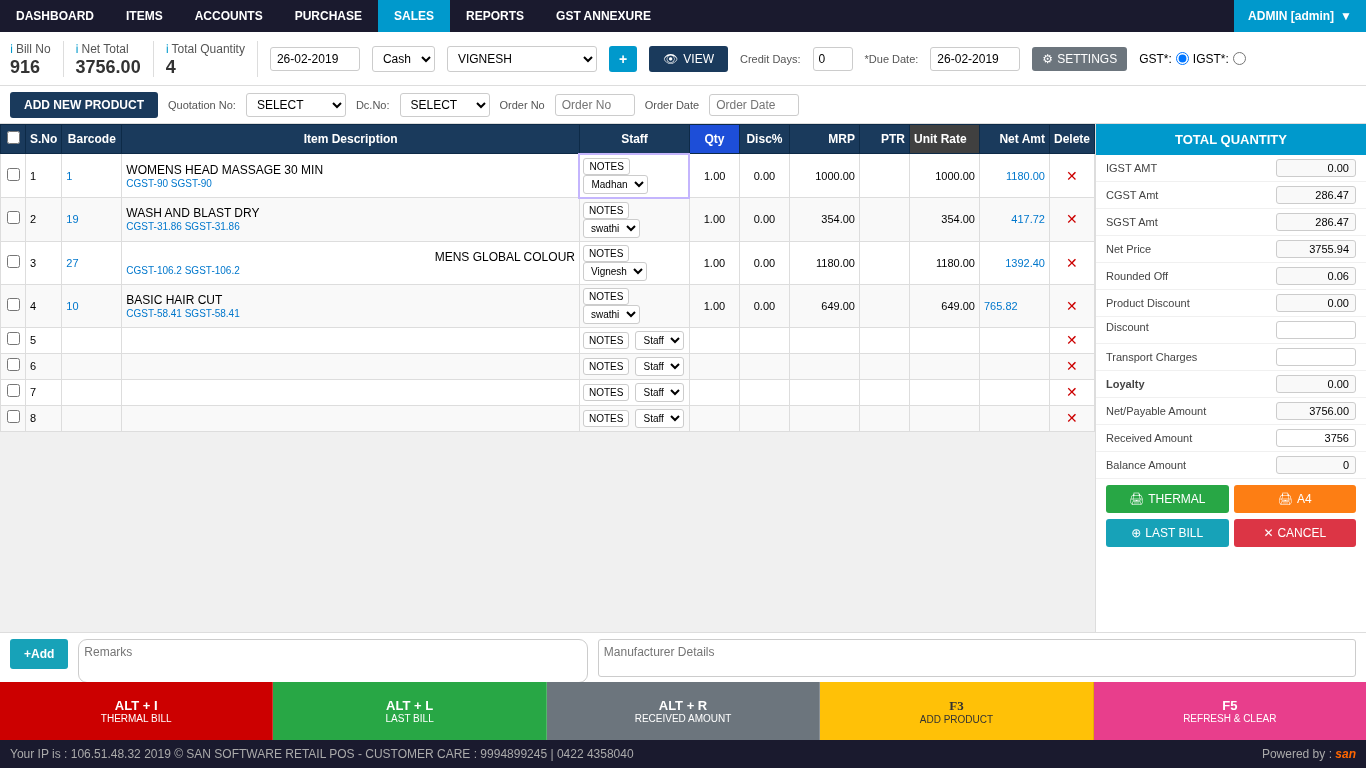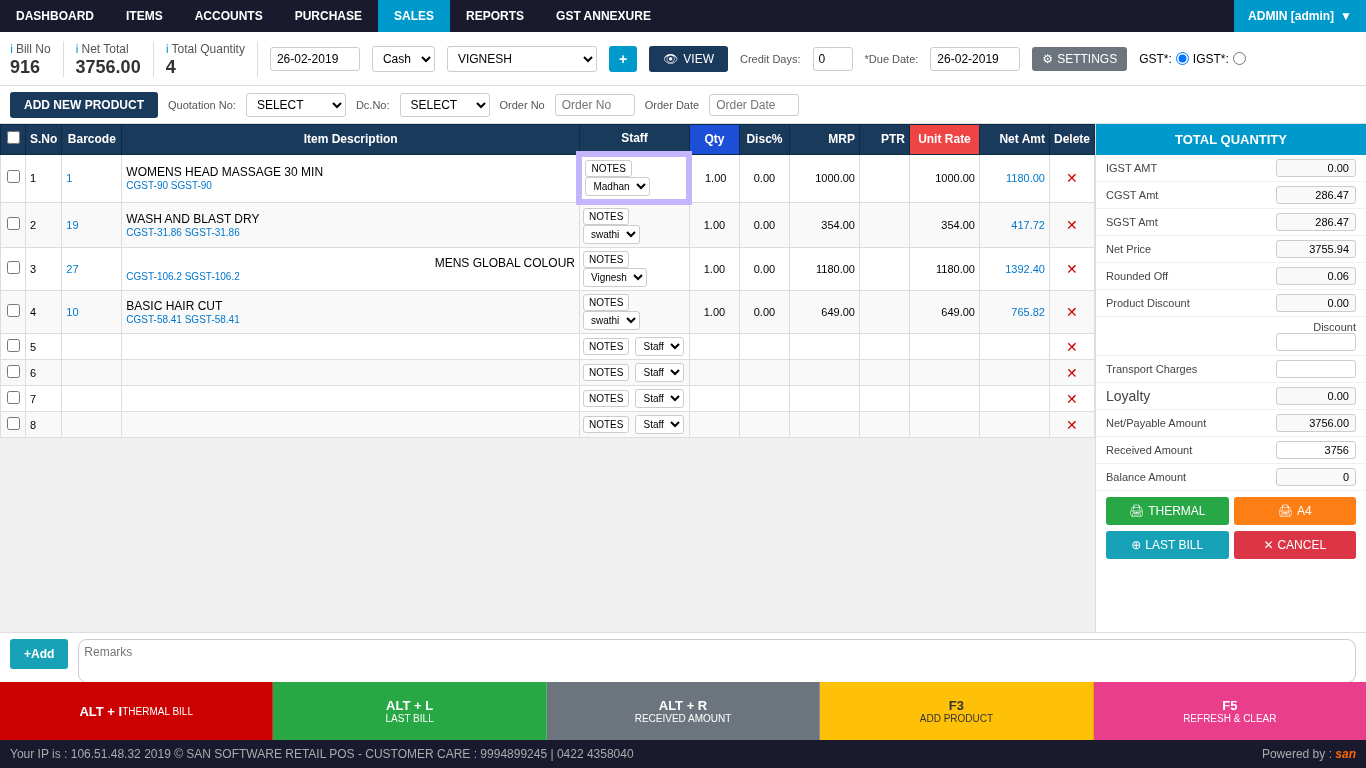--- a/index.html
+++ b/index.html
@@ -98,35 +98,35 @@
           <tr>
             <th style="background:#1a3a5c; color:#fff; padding:6px 4px; width:25px; border:1px solid #0d2a47; text-align:center;"><input type="checkbox" style=""></th>
             <th style="background:#1a3a5c; color:#fff; padding:6px 4px; width:30px; border:1px solid #0d2a47;">S.No</th>
             <th style="background:#1a3a5c; color:#fff; padding:6px 4px; width:60px; border:1px solid #0d2a47;">Barcode</th>
             <th style="background:#1a3a5c; color:#fff; padding:6px 4px; border:1px solid #0d2a47;">Item Description</th>
             <th style="background:#1a3a5c; color:#fff; padding:6px 4px; width:110px; border:1px solid #0d2a47;">Staff</th>
             <th style="background:#1d4ed8; color:#fff; padding:6px 4px; width:50px; border:1px solid #0d2a47; text-align:center;">Qty</th>
             <th style="background:#1a3a5c; color:#fff; padding:6px 4px; width:50px; border:1px solid #0d2a47; text-align:center;">Disc%</th>
             <th style="background:#1a3a5c; color:#fff; padding:6px 4px; width:70px; border:1px solid #0d2a47; text-align:right;">MRP</th>
             <th style="background:#1a3a5c; color:#fff; padding:6px 4px; width:50px; border:1px solid #0d2a47; text-align:right;">PTR</th>
-            <th style="background:#ef4444; color:#fff; padding:6px 4px; width:70px; border:1px solid #0d2a47; text-align:center;">Unit Rate</th>
+            <th style="background:#404040; color:#fff; padding:6px 4px; width:70px; border:1px solid #0d2a47; text-align:left;">Unit Rate</th>
             <th style="background:#1a3a5c; color:#fff; padding:6px 4px; width:70px; border:1px solid #0d2a47; text-align:right;">Net Amt</th>
             <th style="background:#1a3a5c; color:#fff; padding:6px 4px; width:30px; border:1px solid #0d2a47; text-align:center;">Delete</th>
           </tr>
         </thead>
         <tbody id="items-tbody">
         <tr style="background: rgb(255, 255, 255);">
     <td style="padding:4px; border:1px solid #ddd; text-align:center;"><input type="checkbox" style=""></td>
     <td style="padding:4px; border:1px solid #ddd; font-size:11px;">1</td>
     <td style="padding:4px; border:1px solid #ddd; font-size:11px; color:#0077cc; cursor:pointer;">1</td>
     <td style="padding:4px; border:1px solid #ddd; font-size:11px;">
       <span style="display:block;">WOMENS HEAD MASSAGE 30 MIN</span>
       <span style="color:#0077cc; font-size:10px;">CGST-90  SGST-90</span>
     </td>
-    <td style="padding:3px; border:6px solid #c4b5fd; font-size:11px;margin-top:12px;">
+    <td style="padding:3px; border:2px solid #c4b5fd; font-size:11px;margin-top:12px;">
       <button style="background:#fff; border:1px solid #ccc; border-radius:3px; padding:2px 5px; font-size:10px; cursor:pointer; margin-right:3px;">NOTES</button>
       <select style="border:1px solid #ccc; border-radius:3px; padding:2px 3px; font-size:10px; background:#fff;">
         <option>Madhan</option>
       </select>
     </td>
     <td style="padding:4px; border:1px solid #ddd; font-size:11px; text-align:center;">1.00</td>
     <td style="padding:4px; border:1px solid #ddd; font-size:11px; text-align:center;">0.00</td>
     <td style="padding:4px; border:1px solid #ddd; font-size:11px; text-align:right;">1000.00</td>
     <td style="padding:4px; border:1px solid #ddd; font-size:11px; text-align:right;"></td>
     <td style="padding:4px; border:1px solid #ddd; font-size:11px; text-align:right;">1000.00</td>
@@ -195,21 +195,21 @@
       <button style="background:#fff; border:1px solid #ccc; border-radius:3px; padding:2px 5px; font-size:10px; cursor:pointer; margin-right:3px;">NOTES</button>
       <select style="border:1px solid #ccc; border-radius:3px; padding:2px 3px; font-size:10px; background:#fff;">
         <option>swathi</option>
       </select>
     </td>
     <td style="padding:4px; border:1px solid #ddd; font-size:11px; text-align:center;">1.00</td>
     <td style="padding:4px; border:1px solid #ddd; font-size:11px; text-align:center;">0.00</td>
     <td style="padding:4px; border:1px solid #ddd; font-size:11px; text-align:right;">649.00</td>
     <td style="padding:4px; border:1px solid #ddd; font-size:11px; text-align:right;"></td>
     <td style="padding:4px; border:1px solid #ddd; font-size:11px; text-align:right;">649.00</td>
-    <td style="padding:4px; border:1px solid #ddd; font-size:11px; text-align:right; color:#0077cc;">765.82</td>
+    <td style="padding:4px; border:1px solid #ddd; font-size:11px; color:#0077cc;">765.82</td>
     <td style="padding:4px; border:1px solid #ddd; font-size:11px; text-align:center;">
       <button style="color:#cc0000; cursor:pointer; font-size:14px; background:none; border:none;">✕</button>
     </td>
   </tr>
             <tr style="background: rgb(255, 255, 255);">
     <td style="padding:4px; border:1px solid #ddd; text-align:center;"><input type="checkbox" style=""></td>
     <td style="padding:4px; border:1px solid #ddd; font-size:11px;">5</td>
     <td style="padding:4px; border:1px solid #ddd; font-size:11px; color:; cursor:pointer;"></td>
     <td style="padding:4px; border:1px solid #ddd; font-size:11px;">
       <span style="display:block;"></span>
@@ -328,30 +328,30 @@
       <input type="text" readonly="" style="border: 1px solid rgb(204, 204, 204); border-radius: 3px; padding: 2px 6px; font-size: 11px; text-align: right; width: 80px; background: rgb(249, 249, 249);" value="3755.94">
     </div>
     <div style="display:flex; justify-content:space-between; align-items:center; padding:4px 10px; border-bottom:1px solid #f0f0f0;">
       <span style="font-size:11px; color:#444;">Rounded Off</span>
       <input type="text" readonly="" style="border: 1px solid rgb(204, 204, 204); border-radius: 3px; padding: 2px 6px; font-size: 11px; text-align: right; width: 80px; background: rgb(249, 249, 249);" value="0.06">
     </div>
     <div style="display:flex; justify-content:space-between; align-items:center; padding:4px 10px; border-bottom:1px solid #f0f0f0;">
       <span style="font-size:11px; color:#444;">Product Discount</span>
       <input type="text" readonly="" style="border: 1px solid rgb(204, 204, 204); border-radius: 3px; padding: 2px 6px; font-size: 11px; text-align: right; width: 80px; background: rgb(249, 249, 249);" value="0.00">
     </div>
-    <div style="display:flex; justify-content:space-between; align-items:flex-end; padding:4px 10px; border-bottom:1px solid #f0f0f0;flex-direction:column;">
+    <div style="display:flex; justify-content:space-between; align-items:flex-start; padding:4px 10px; border-bottom:1px solid #f0f0f0;">
       <span style="font-size:11px; color:#444;">Discount</span>
       <input type="text" style="border: 1px solid rgb(204, 204, 204); border-radius: 3px; padding: 2px 6px; font-size: 11px; text-align: right; width: 80px; background: rgb(255, 255, 255);">
     </div>
     <div style="display:flex; justify-content:space-between; align-items:center; padding:4px 10px; border-bottom:1px solid #f0f0f0;">
       <span style="font-size:11px; color:#444;">Transport Charges</span>
       <input type="text" style="border: 1px solid rgb(204, 204, 204); border-radius: 3px; padding: 2px 6px; font-size: 11px; text-align: right; width: 80px; background: rgb(255, 255, 255);">
     </div>
     <div style="display:flex; justify-content:space-between; align-items:center; padding:4px 10px; border-bottom:1px solid #f0f0f0;">
-      <span style="font-size:14px; color:#444;">Loyalty</span>
+      <span style="font-size:11px; color:#444;font-weight:bold;">Loyalty</span>
       <input type="text" readonly="" style="border: 1px solid rgb(204, 204, 204); border-radius: 3px; padding: 2px 6px; font-size: 11px; text-align: right; width: 80px; background: rgb(249, 249, 249);" value="0.00">
     </div>
     <div style="display:flex; justify-content:space-between; align-items:center; padding:4px 10px; border-bottom:1px solid #f0f0f0;">
       <span style="font-size:11px; color:#444;">Net/Payable Amount</span>
       <input type="text" readonly="" style="border: 1px solid rgb(204, 204, 204); border-radius: 3px; padding: 2px 6px; font-size: 11px; text-align: right; width: 80px; background: rgb(249, 249, 249);" value="3756.00">
     </div>
     <div style="display:flex; justify-content:space-between; align-items:center; padding:4px 10px; border-bottom:1px solid #f0f0f0;">
       <span style="font-size:11px; color:#444;">Received Amount</span>
       <input type="text" style="border: 1px solid rgb(204, 204, 204); border-radius: 3px; padding: 2px 6px; font-size: 11px; text-align: right; width: 80px; background: rgb(255, 255, 255);" value="3756">
     </div>
@@ -379,37 +379,38 @@
         <span>✕</span>
         <span>CANCEL</span>
       </button>
     </div>
   </div>
 </div>
 
 <div style="background:#fff; border-top:1px solid #ddd; padding:6px 10px; display:flex; gap:10px; align-items:flex-start; height:50px;">
   <button style="background:#17a2b8; color:#fff; border:none; border-radius:3px; padding:8px 14px; cursor:pointer; font-size:12px; font-weight:bold;">+Add</button>
   <textarea style="flex: 1 1 0%; border: 1px solid rgb(204, 204, 204); border-radius: 9px; padding: 5px; font-size: 12px; resize: none; height: 44px;" placeholder="Remarks"></textarea>
+  <textarea style="flex: 1.5 1 0%; border: 1px solid rgb(204, 204, 204); border-radius: 3px; padding: 5px; font-size: 12px; resize: none; height: 38px;" placeholder="Manufacturer Details"></textarea>
 </div>
 
 <div style="display:flex; height:58px;">
-  <button style="flex:1; background:#cc0000; color:#fff; border:none; cursor:pointer; display:flex; flex-direction:row; align-items:center; justify-content:center; border-right:1px solid rgba(255,255,255,0.2);">
+  <button style="flex:1; background:#cc0000; color:#fff; border:none; cursor:pointer; display:flex; flex-direction:column; align-items:center; justify-content:center; border-right:1px solid rgba(255,255,255,0.2);">
     <span style="font-size:13px; font-weight:bold;">ALT + I</span>
     <span style="font-size:10px;">THERMAL BILL</span>
   </button>
   <button style="flex:1; background:#28a745; color:#fff; border:none; cursor:pointer; display:flex; flex-direction:column; align-items:center; justify-content:center; border-right:1px solid rgba(255,255,255,0.2);">
     <span style="font-size:13px; font-weight:bold;">ALT + L</span>
     <span style="font-size:10px;">LAST BILL</span>
   </button>
   <button style="flex:1; background:#6c757d; color:#fff; border:none; cursor:pointer; display:flex; flex-direction:column; align-items:center; justify-content:center; border-right:1px solid rgba(255,255,255,0.2);">
     <span style="font-size:13px; font-weight:bold;">ALT + R</span>
     <span style="font-size:10px;">RECEIVED AMOUNT</span>
   </button>
   <button style="flex:1; background:#ffc107; color:#333; border:none; cursor:pointer; display:flex; flex-direction:column; align-items:center; justify-content:center; border-right:1px solid rgba(0,0,0,0.1);">
-    <span style="font-size:13px; font-weight:bold;">F3</span>
+    <span style="font-size:13px; font-weight:bold;font-family:Liberation Serif, serif;">F3</span>
     <span style="font-size:10px;">ADD PRODUCT</span>
   </button>
   <button style="flex:1; background:#e83e8c; color:#fff; border:none; cursor:pointer; display:flex; flex-direction:column; align-items:center; justify-content:center;">
     <span style="font-size:13px; font-weight:bold;">F5</span>
     <span style="font-size:10px;">REFRESH &amp; CLEAR</span>
   </button>
 </div>
 
 <div style="background:#1a1a2e; color:#aaa; padding:5px 10px; display:flex; justify-content:space-between; align-items:center; font-size:11px; height:28px;">
   <span>

